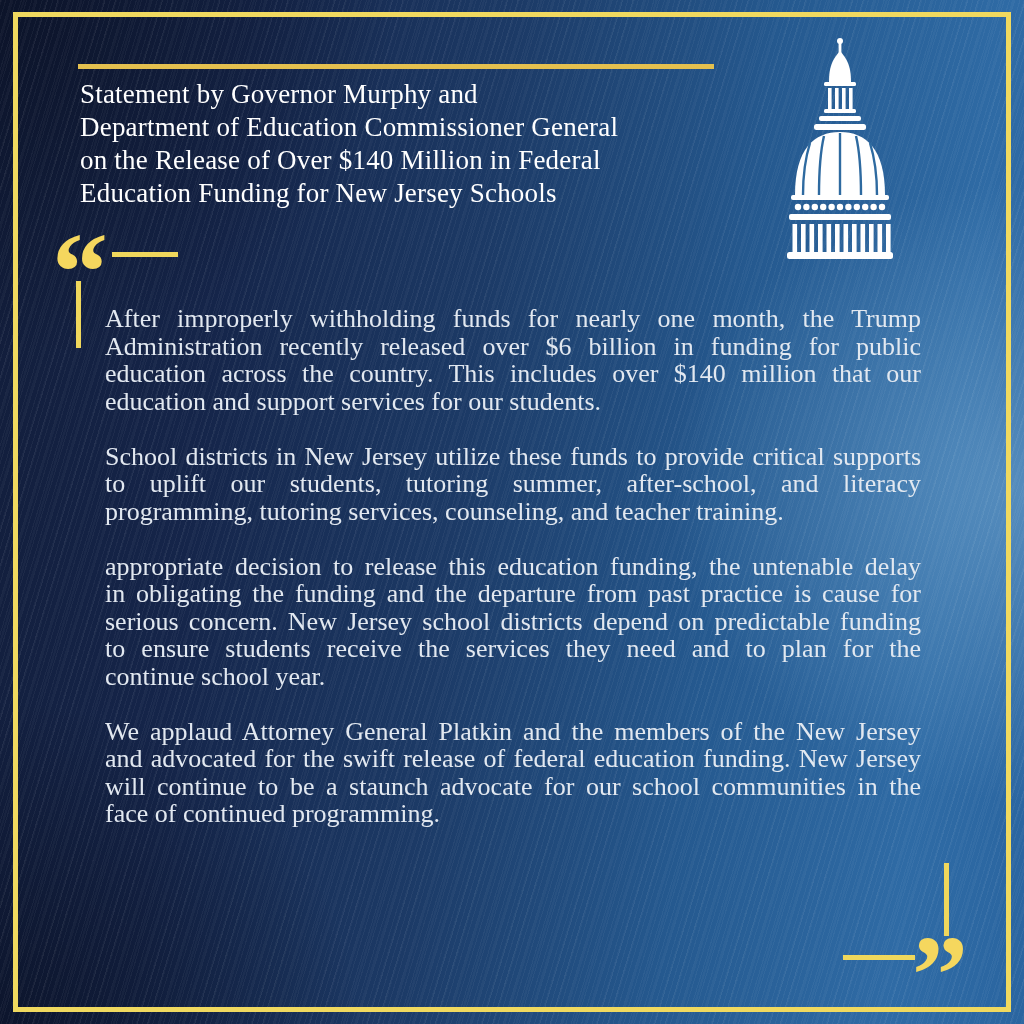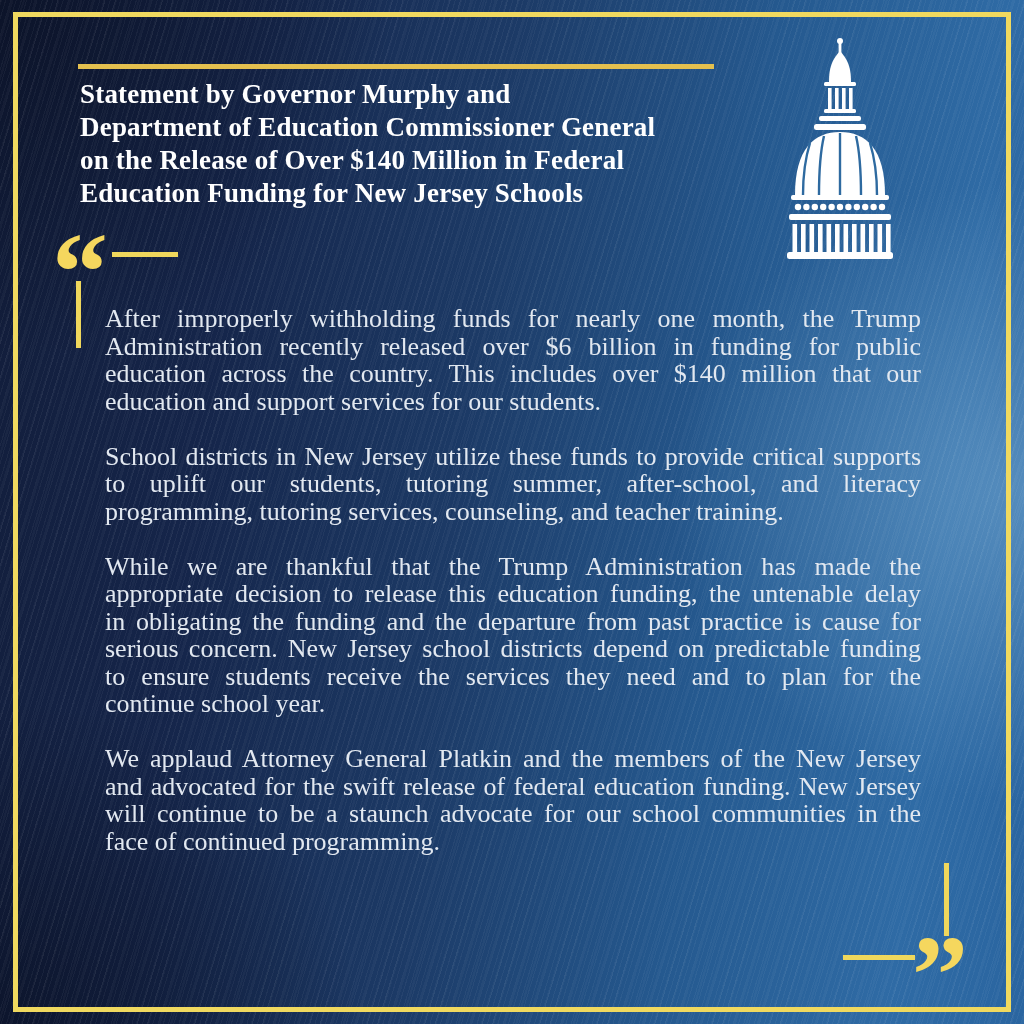--- a/index.html
+++ b/index.html
@@ -14,21 +14,21 @@
   }
   .canvas::before{
     content:"";position:absolute;inset:0;pointer-events:none;
     background:
       repeating-linear-gradient(107deg, rgba(255,255,255,0.045) 0 1px, rgba(255,255,255,0) 1px 5px),
       repeating-linear-gradient(107deg, rgba(255,255,255,0.03) 0 2px, rgba(255,255,255,0) 2px 11px);
   }
   .frame{position:absolute;left:13px;top:12px;right:13px;bottom:12px;border:5px solid #F0D95F;}
   .title-rule{position:absolute;left:78px;top:64px;width:636px;height:5px;background:#E4C04F;}
   .title{position:absolute;left:80px;top:78px;width:690px;margin:0;
-    color:#FFFFFF;font-size:27px;font-weight:700;line-height:33px;letter-spacing:.2px;}
+    color:#FFFFFF;font-size:27px;font-weight:400;line-height:33px;letter-spacing:.2px;}
   .title span{display:block;}
   .dome{position:absolute;left:786px;top:36px;width:108px;height:224px;}
   .quote{position:absolute;margin:0;color:#F5D75E;font-weight:700;font-size:112px;line-height:1;
     font-family:"Liberation Serif","DejaVu Serif",serif;}
   .q-open{left:52px;top:216px;}
   .q-close{left:912px;top:919px;}
   .rule{position:absolute;background:#EFD75C;}
   .oq-h{left:112px;top:252px;width:66px;height:5px;}
   .oq-v{left:76px;top:281px;width:5px;height:67px;}
   .cq-h{left:843px;top:955px;width:72px;height:5px;}
@@ -113,21 +113,20 @@
       <span class="line">Administration recently released over $6 billion in funding for public</span>
       <span class="line">education across the country. This includes over $140 million that our</span>
       <span class="line last">education and support services for our students.</span>
     </p>
     <p>
       <span class="line">School districts in New Jersey utilize these funds to provide critical supports</span>
       <span class="line">to uplift our students, tutoring summer, after-school, and literacy</span>
       <span class="line last">programming, tutoring services, counseling, and teacher training.</span>
     </p>
     <p>
-      <span class="line">While we are thankful that the Trump Administration has made the</span>
       <span class="line">appropriate decision to release this education funding, the untenable delay</span>
       <span class="line">in obligating the funding and the departure from past practice is cause for</span>
       <span class="line">serious concern. New Jersey school districts depend on predictable funding</span>
       <span class="line">to ensure students receive the services they need and to plan for the</span>
       <span class="line last">continue school year.</span>
     </p>
     <p>
       <span class="line">We applaud Attorney General Platkin and the members of the New Jersey</span>
       <span class="line">and advocated for the swift release of federal education funding. New Jersey</span>
       <span class="line">will continue to be a staunch advocate for our school communities in the</span>

